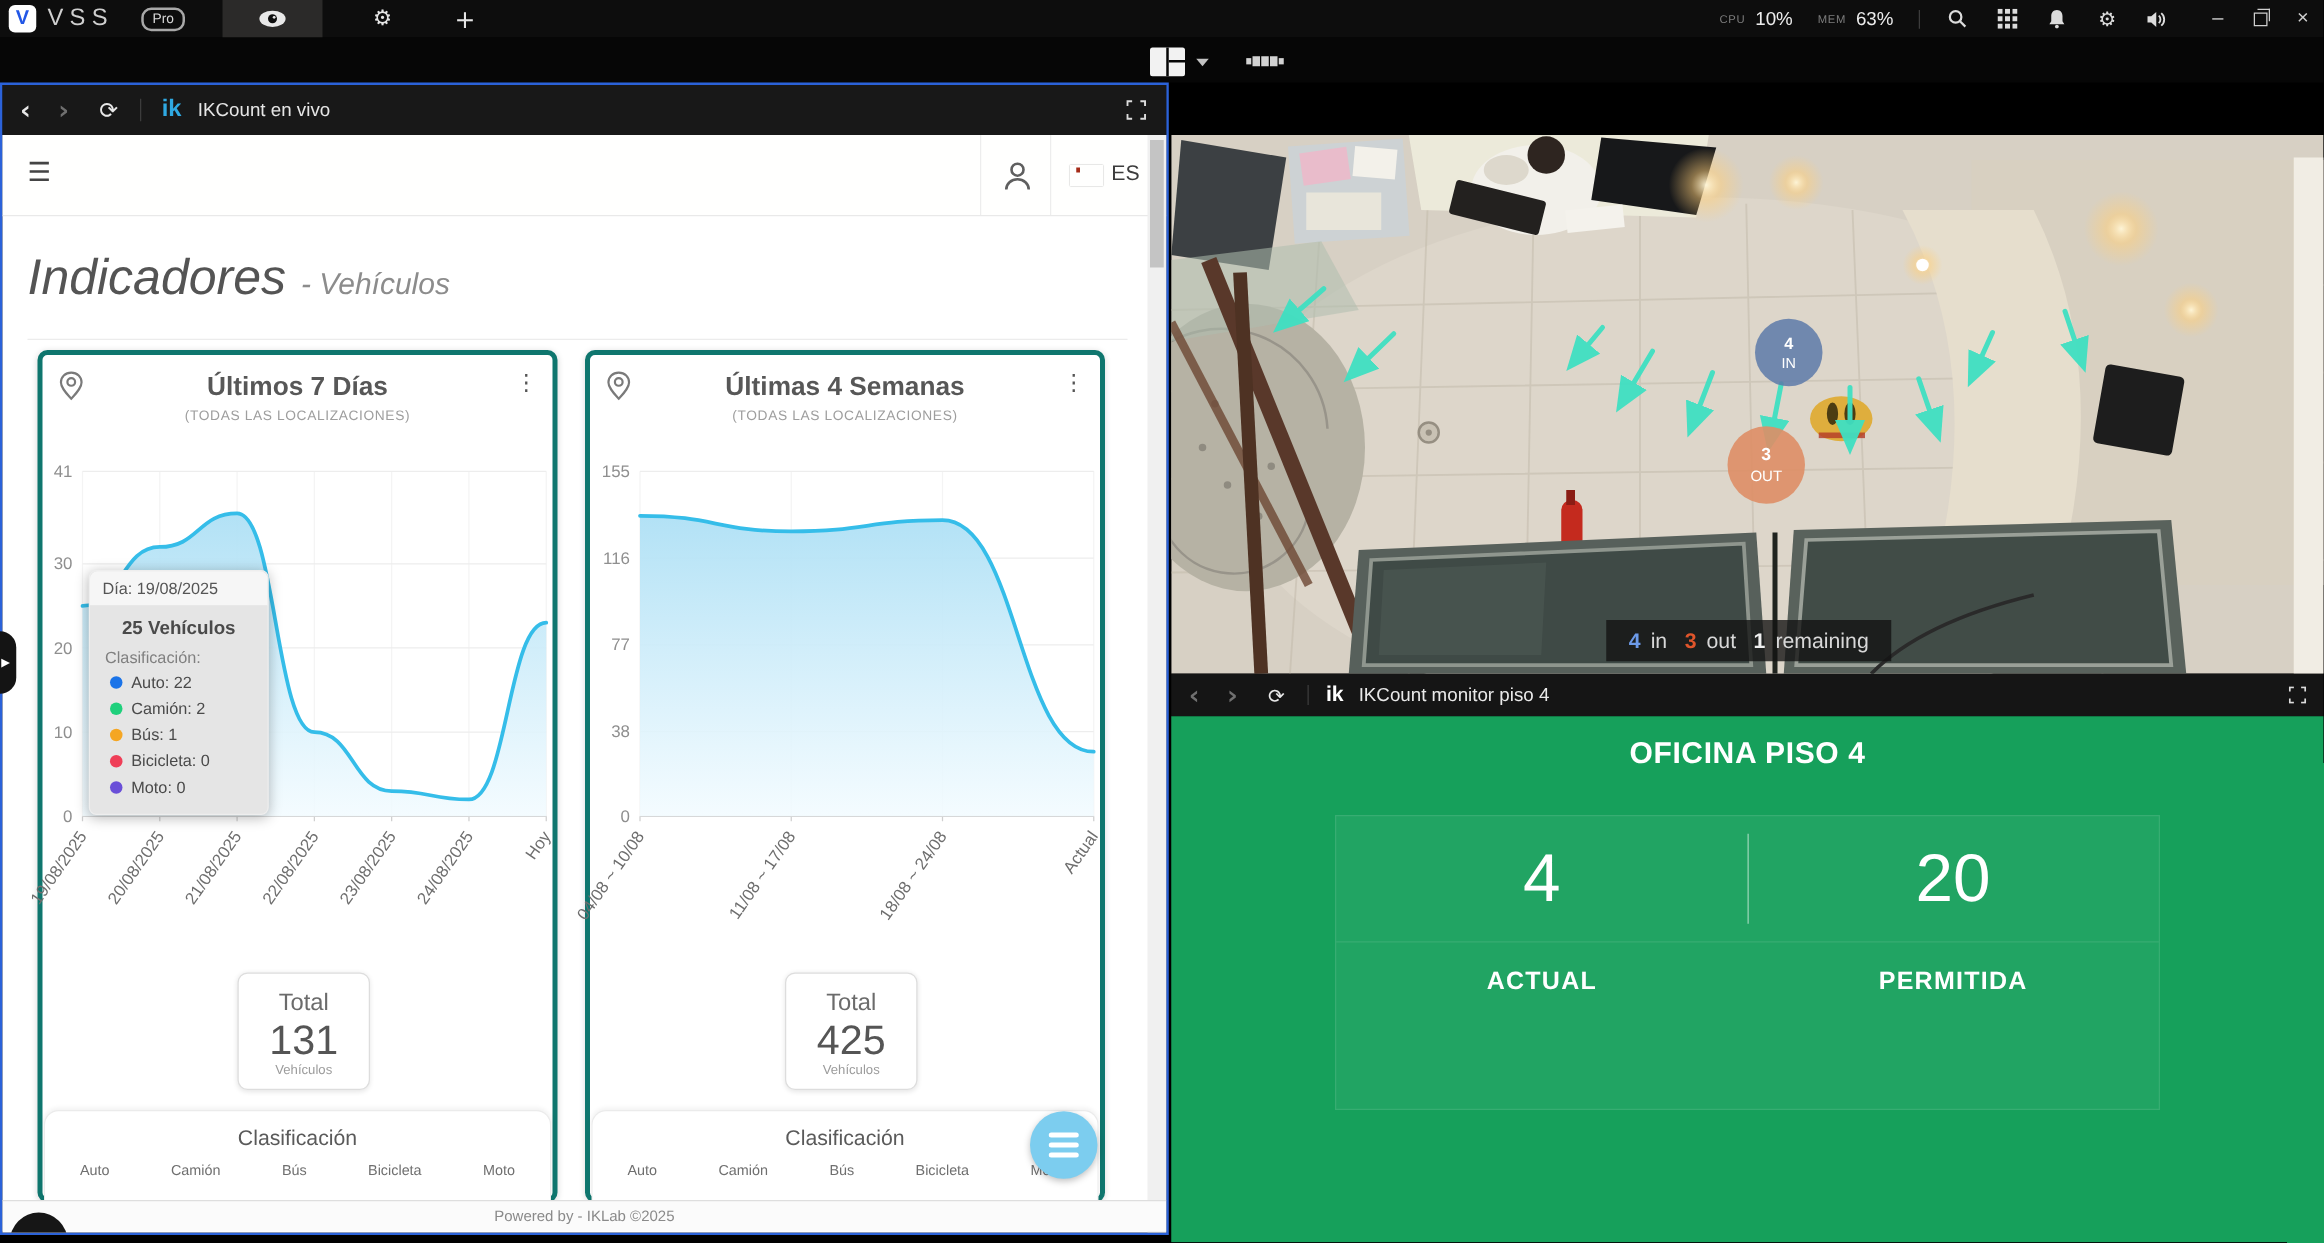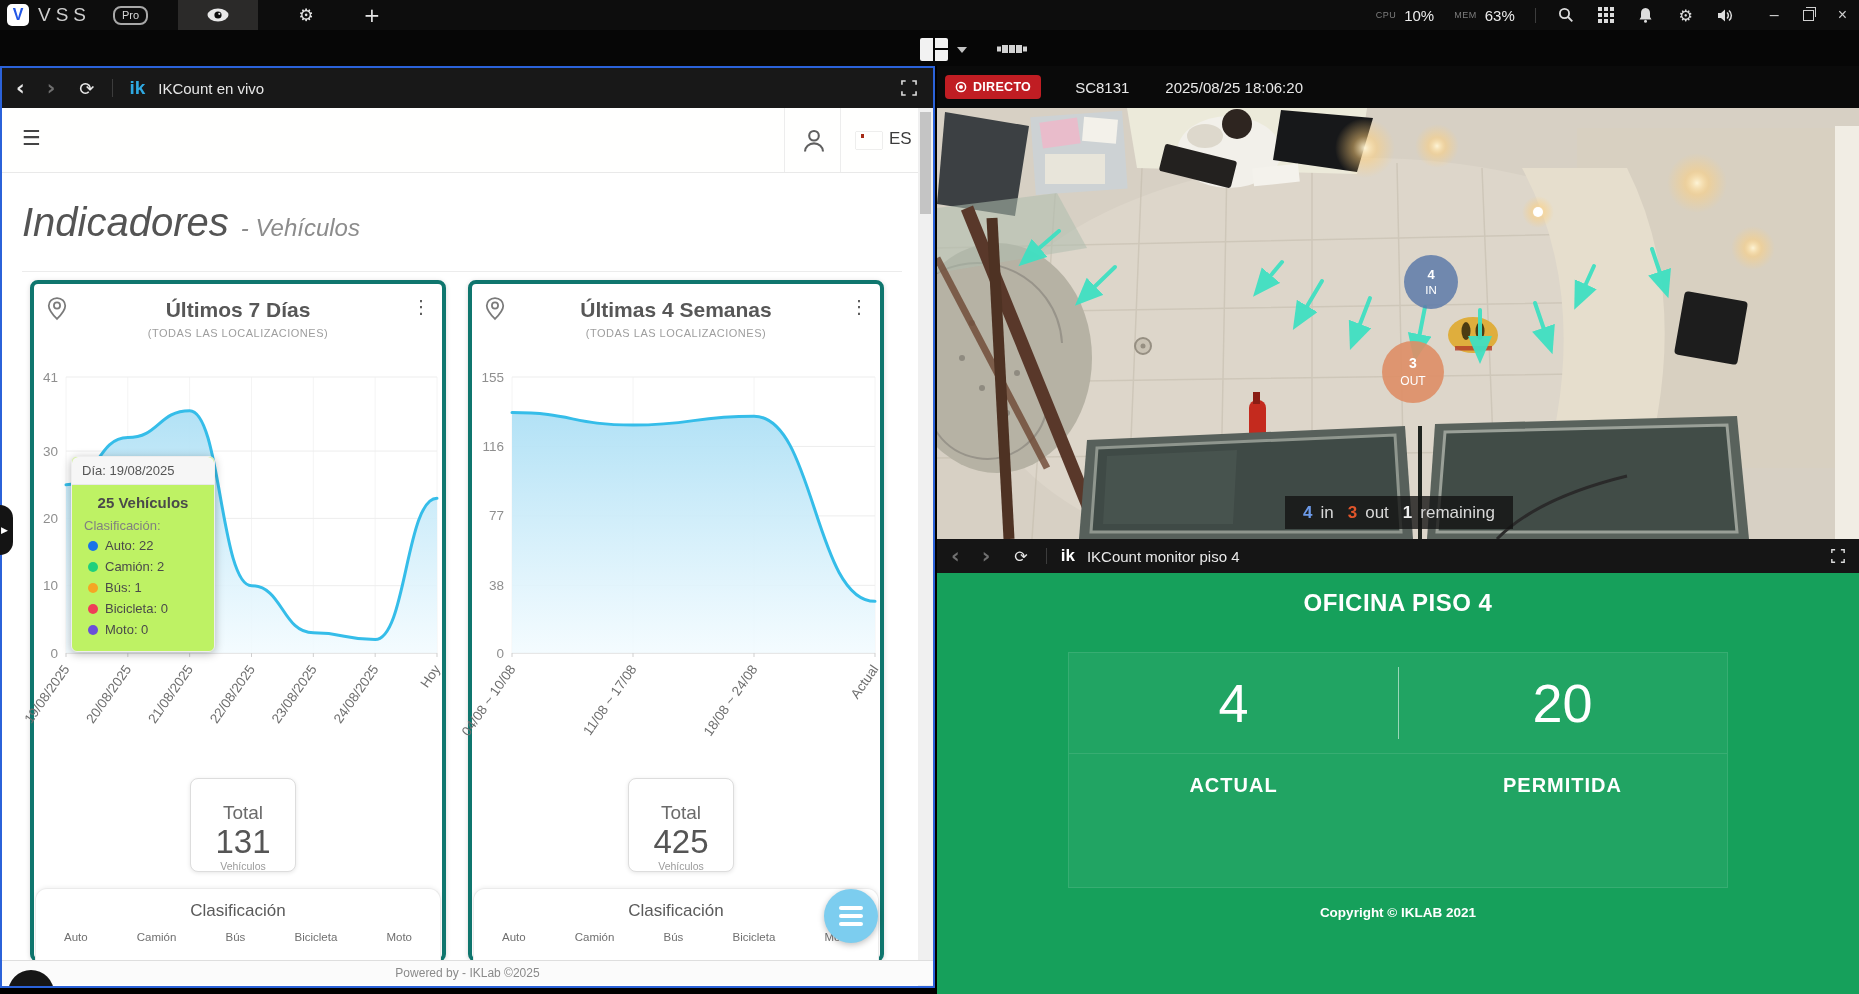--- a/index.html
+++ b/index.html
@@ -62,30 +62,30 @@
   .card{position:absolute;top:172px;width:416px;height:682px;background:#fff;border:4px solid #0f766e;
         border-radius:8px;box-shadow:0 1px 5px rgba(0,0,0,.15);box-sizing:border-box;}
   .card .c-title{position:absolute;left:0;top:14px;width:100%;text-align:center;font-weight:bold;font-size:21px;color:#575757;}
   .card .c-sub{position:absolute;left:0;top:43px;width:100%;text-align:center;font-size:11px;color:#9e9e9e;letter-spacing:.5px;}
   .card .kebab{position:absolute;right:12px;top:12px;font-size:18px;color:#555;}
   .pin{position:absolute;left:12px;top:12px;}
   .chart{position:absolute;left:0;top:78px;overflow:visible;}
 
   .total-box{position:absolute;left:156px;top:494px;width:104px;height:92px;border:1px solid #ddd;border-radius:8px;
              background:#fff;text-align:center;box-shadow:0 1px 4px rgba(0,0,0,.1);}
-  .t-label{font-size:19px;color:#6b6b6b;margin-top:23px;}
+  .t-label{font-size:19px;color:#6b6b6b;margin-top:13px;}
   .t-num{font-size:33px;color:#555;line-height:1.1;}
   .t-unit{font-size:10.5px;color:#9b9b9b;}
 
   .class-panel{position:absolute;left:1px;right:1px;top:604px;height:77px;background:#fff;border:1px solid #ebebeb;
                border-bottom:none;border-radius:12px 12px 0 0;box-shadow:0 -1px 4px rgba(0,0,0,.06);}
   .cp-title{text-align:center;font-size:17px;color:#5a5a5a;margin-top:12px;}
   .cp-row{display:flex;justify-content:space-between;margin-top:10px;padding:0 28px;font-size:11.5px;color:#6f6f6f;}
 
-  .tooltip{position:absolute;left:69px;top:348px;width:142px;background:#bef264;border:1px solid #eee;border-radius:6px;
+  .tooltip{position:absolute;left:69px;top:348px;width:142px;background:#e5e5e5;border:1px solid #eee;border-radius:6px;
            box-shadow:0 2px 10px rgba(0,0,0,.28);z-index:30;padding-bottom:8px;}
   .tt-head{background:#f6f6f6;border-bottom:1px solid #e8e8e8;border-radius:6px 6px 0 0;padding:6px 10px;font-size:13px;color:#555;}
   .tt-main{text-align:center;font-weight:bold;font-size:15px;color:#4a4a4a;margin:9px 0 7px;}
   .tt-class{font-size:13px;color:#808080;margin:0 0 5px 12px;}
   .tt-item{display:flex;align-items:center;gap:7px;margin:0 0 6px 16px;font-size:13px;color:#4a4a4a;}
   .dot{width:10px;height:10px;border-radius:50%;flex:0 0 auto;}
 
   .powered{position:absolute;left:0;top:852px;width:931px;height:24px;background:#fbfbfb;border-top:1px solid #dedede;
            display:flex;align-items:center;justify-content:center;font-size:12px;color:#8a8a8a;z-index:25;}
   .float-btn{position:absolute;left:822px;top:781px;width:54px;height:54px;border-radius:50%;background:#7ccdef;
@@ -414,31 +414,20 @@
           <i></i>
         </div>
       <div class="scroll-top"></div>
     </div>
   </div>
 
   <div class="left-tab">
       <span>▶</span>
     </div>
 
-  <div class="cam-toolbar">
-    <span class="live-badge">
-      <svg width="12" height="12" viewBox="0 0 12 12">
-        <circle cx="6" cy="6" r="4.6" fill="none" stroke="#fff" stroke-width="1.5"></circle>
-          <circle cx="6" cy="6" r="2" fill="#fff"></circle>
-      </svg>
-      <span>DIRECTO</span>
-    </span>
-    <span class="cam-id">SC8131</span>
-    <span class="cam-ts">2025/08/25 18:06:20</span>
-  </div>
 
   <svg class="cam-svg" width="922" height="431" viewBox="0 0 922 431">
     <defs>
       <radialGradient id="glow">
         <stop offset="0" stop-color="#fff6d8" stop-opacity="0.95"></stop>
         <stop offset="0.4" stop-color="#ffcf7a" stop-opacity="0.5"></stop>
         <stop offset="1" stop-color="#ffcf7a" stop-opacity="0"></stop>
       </radialGradient>
       <marker id="ah" markerWidth="8" markerHeight="8" refX="3.5" refY="3" orient="auto">
         <path d="M0,0 L7,3 L0,6 Z" fill="#3fe0c2"></path>
@@ -562,16 +551,15 @@
       <div class="g-row2">
         <div class="col">4</div>
         <div class="g-vdiv"></div>
         <div class="col">20</div>
       </div>
       <div class="g-row3">
         <div class="col">ACTUAL</div>
         <div class="col">PERMITIDA</div>
       </div>
     </div>
-    <div class="g-copy">Copyright © IKLAB 2021</div>
   </div>
 
 </div>
 
 </body></html>

